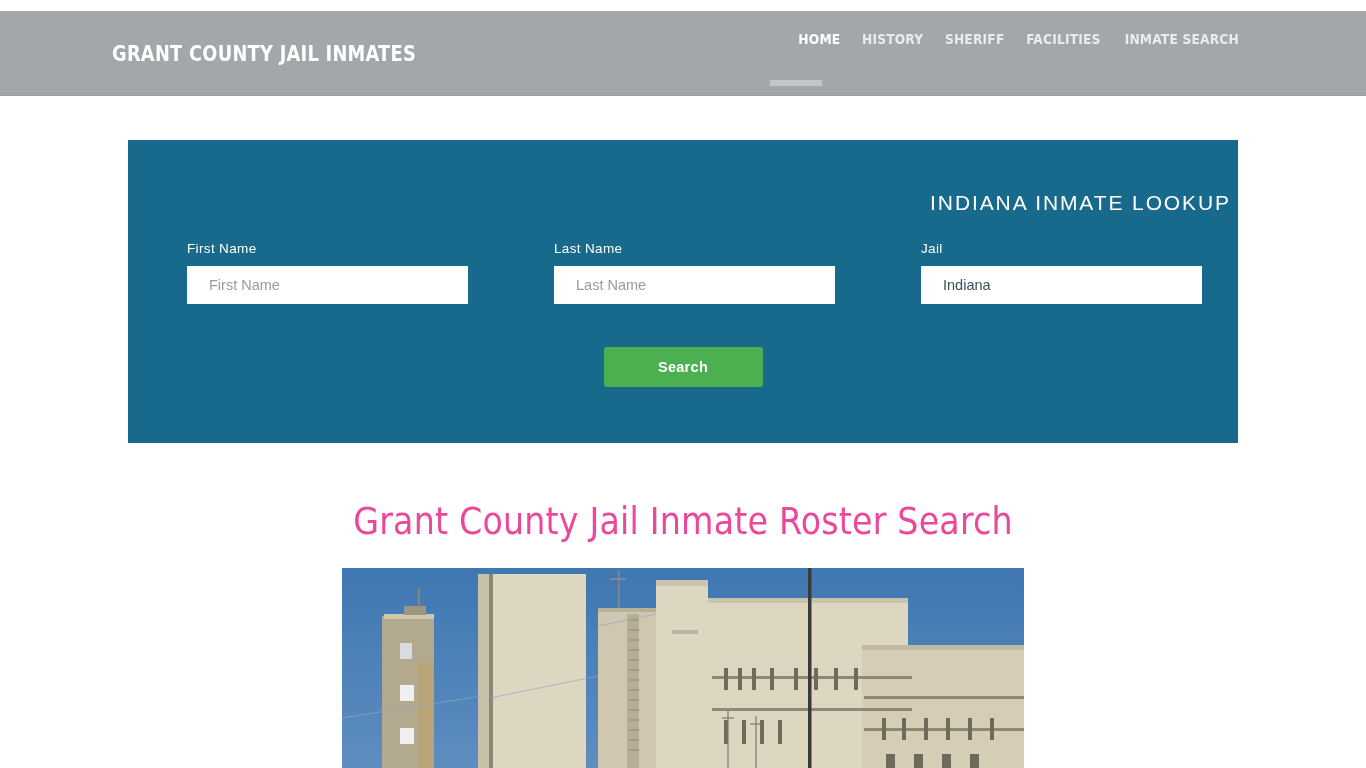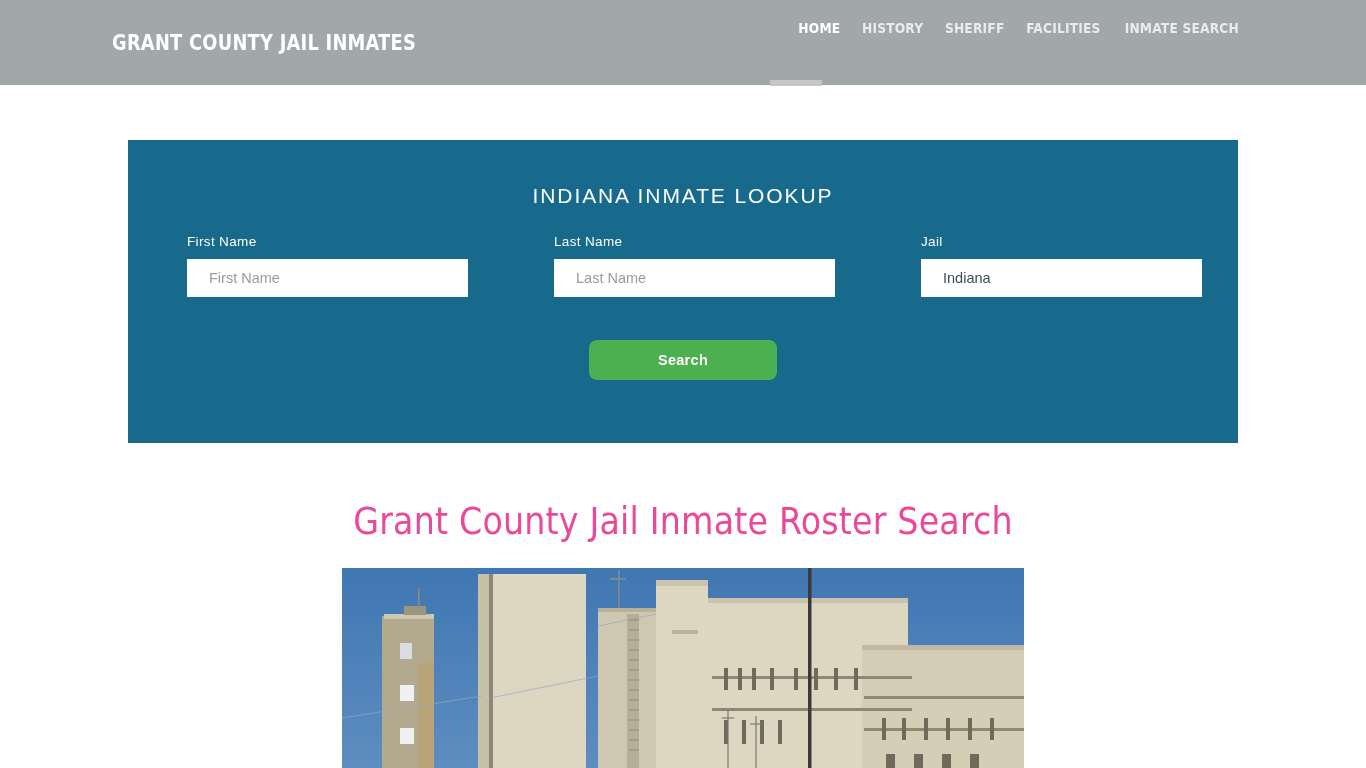--- a/index.html
+++ b/index.html
@@ -16,20 +16,21 @@
 
   
   .site-header {
     position: relative;
     width: 1366px;
     height: 85px;
     background: #a2a7aa;
     border-bottom: 1px solid #9aa0a3;
     display: flex;
     align-items: center;
+    margin-top: 11px;
   }
   .brand {
     position: absolute;
     left: 112px;
     top: 30px;
     color: #ffffff;
     font-family: "DejaVu Sans Condensed", "Liberation Sans Narrow", "Liberation Sans", sans-serif;
     font-weight: bold;
     font-size: 21.5px;
     letter-spacing: 0.3px;
@@ -73,26 +74,26 @@
   
   .lookup-panel {
     position: absolute;
     left: 128px;
     top: 140px;
     width: 1110px;
     height: 303px;
     background: #186a8c;
   }
   .lookup-title {
-    text-align: center;
+    text-align: right;
     color: #ffffff;
     font-size: 21px;
     font-weight: normal;
     letter-spacing: 1.9px;
-    margin: 0;
+    margin: 7px;
     padding-top: 44px;
     font-family: "Liberation Sans", sans-serif;
   }
   .fields-row {
     display: flex;
     margin-top: 26px;
     padding: 0 59px;
     gap: 12px;
   }
   .field-col {
@@ -120,31 +121,31 @@
     outline: none;
     border-radius: 0;
   }
   .field-input::placeholder { color: #9b9b9b; }
   .search-row {
     display: flex;
     justify-content: center;
     margin-top: 43px;
   }
   .search-button {
-    width: 188px;
+    width: 159px;
     height: 40px;
     background: #4cb050;
     color: #ffffff;
     border: 0;
     font-size: 14.5px;
     font-weight: bold;
     letter-spacing: 0.3px;
     font-family: "Liberation Sans", sans-serif;
     cursor: pointer;
-    border-radius: 8px;
+    border-radius: 3px;
   }
 
   
   .page-title {
     position: absolute;
     left: 0;
     top: 500px;
     width: 1366px;
     text-align: center;
     margin: 0;

